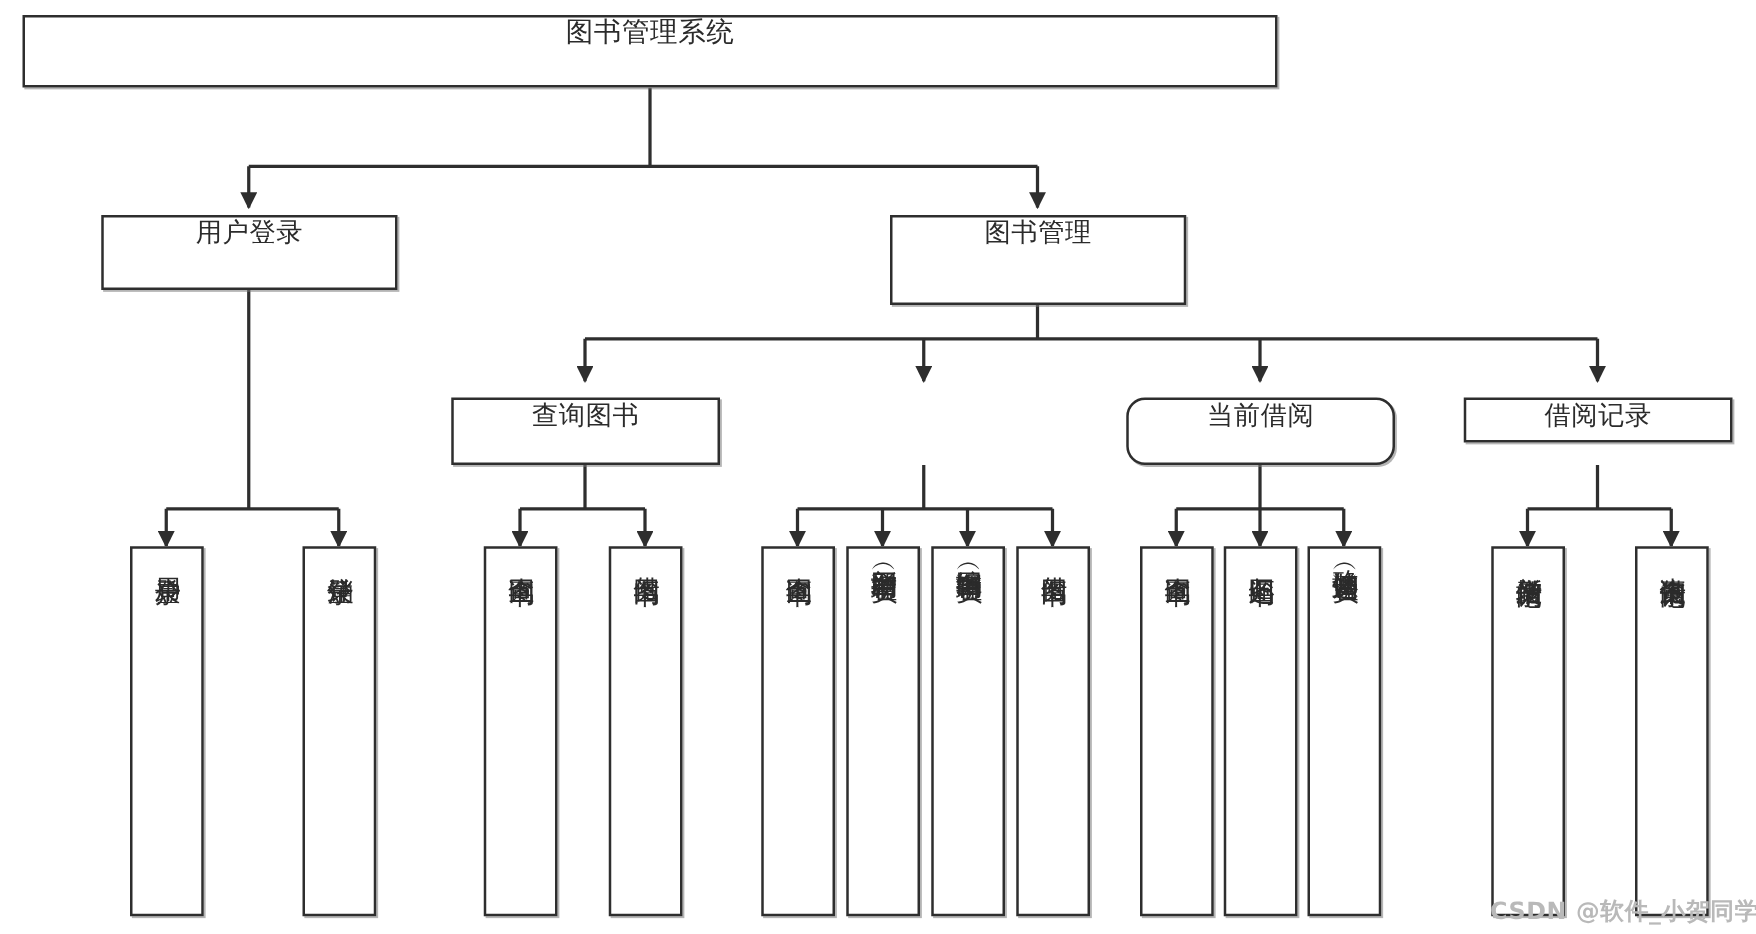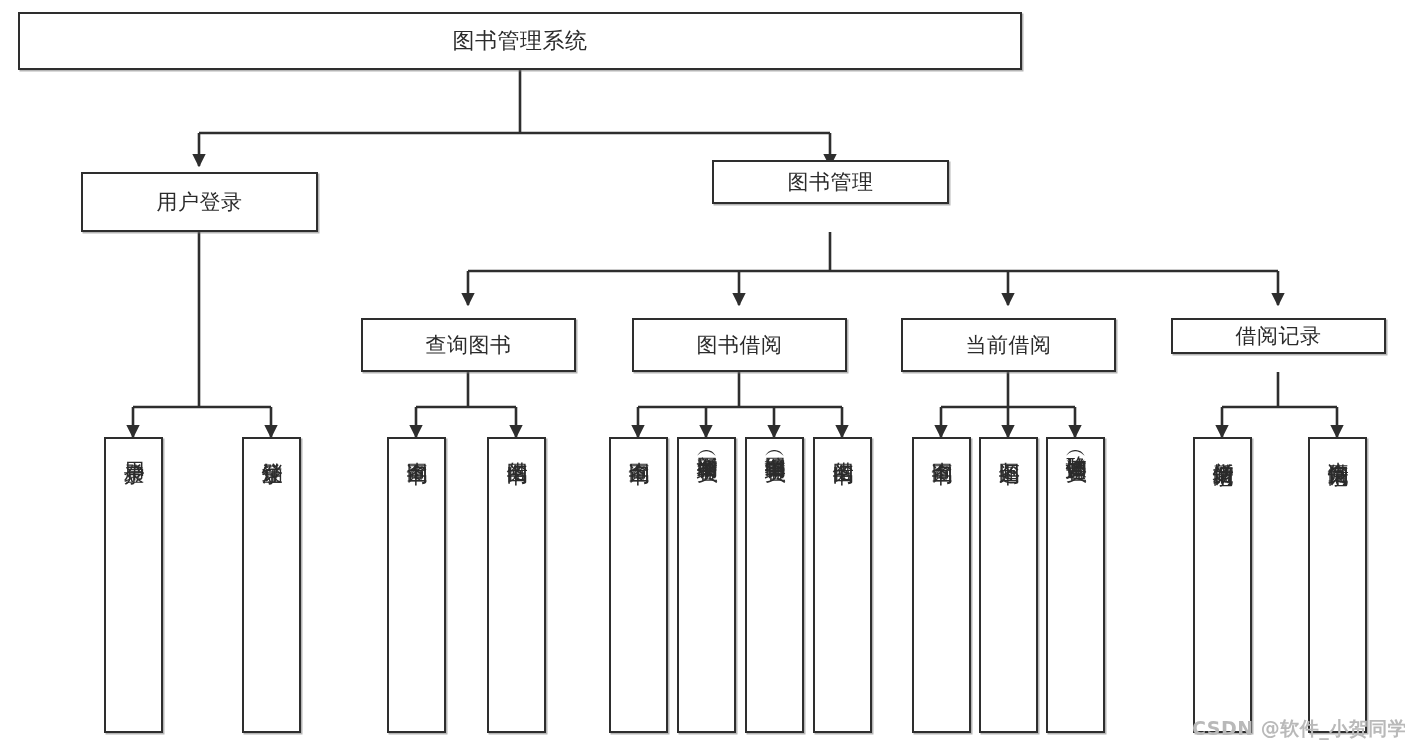--- a/index.html
+++ b/index.html
@@ -24,21 +24,20 @@
     top: 0;
     width: 1405px;
     height: 747px;
   }
   .node {
     position: absolute;
     box-sizing: border-box;
     border: 2px solid #2e2e2e;
     background: #ffffff;
     display: flex;
-    align-items: center;
     justify-content: center;
     box-shadow: 1.5px 1.5px 0 0 rgba(120,120,120,0.55);
   }
   .node .label {
     color: #2b2b2b;
     font-size: 21px;
     line-height: 1.18;
     letter-spacing: 0.5px;
     white-space: nowrap;
     text-align: center;
@@ -127,31 +126,28 @@
     </g>
   </svg>
 
   <div class="node root" style="left:18px; top:12px; width:1004px; height:58px;">
     <span class="label">图书管理系统</span>
   </div>
 
   <div class="node" style="left:81px; top:172px; width:237px; height:60px;">
     <span class="label">用户登录</span>
   </div>
-  <div class="node" style="left:712px; top:160px; width:237px; height:44px;">
+  <div class="node" style="left:712px; top:172px; width:237px; height:72px;">
     <span class="label">图书管理</span>
   </div>
 
   <div class="node" style="left:361px; top:318px; width:215px; height:54px;">
     <span class="label">查询图书</span>
   </div>
-  <div class="node" style="left:632px; top:318px; width:215px; height:54px;">
-    <span class="label">图书借阅</span>
-  </div>
-  <div class="node" style="left:901px; top:318px; width:215px; height:54px;">
+  <div class="node" style="left:901px; top:318px; width:215px; height:54px;border-radius:15px;">
     <span class="label">当前借阅</span>
   </div>
   <div class="node" style="left:1171px; top:318px; width:215px; height:36px;">
     <span class="label">借阅记录</span>
   </div>
 
   <div class="node leaf" style="left:104px; top:437px; width:59px; height:296px;">
     <span class="label">用户登录</span>
   </div>
   <div class="node leaf" style="left:242px; top:437px; width:59px; height:296px;">

